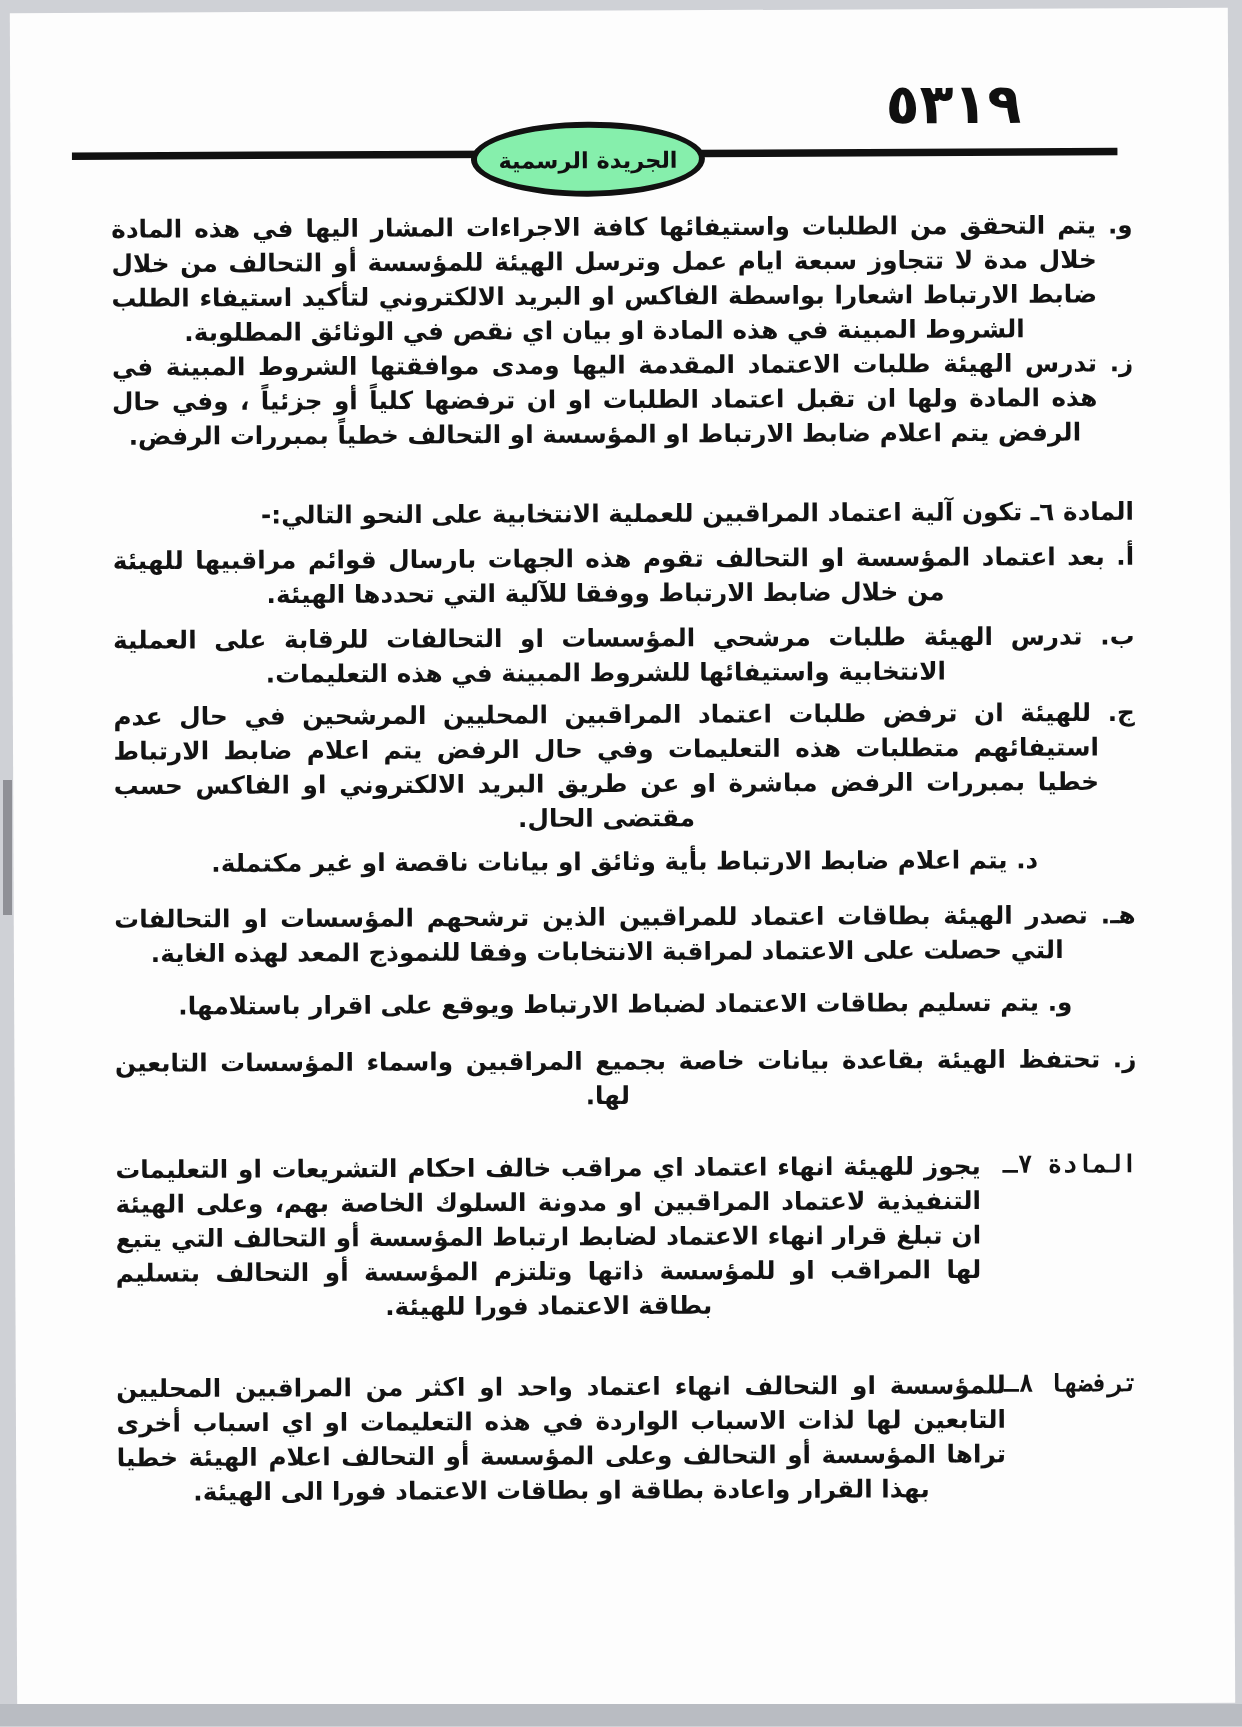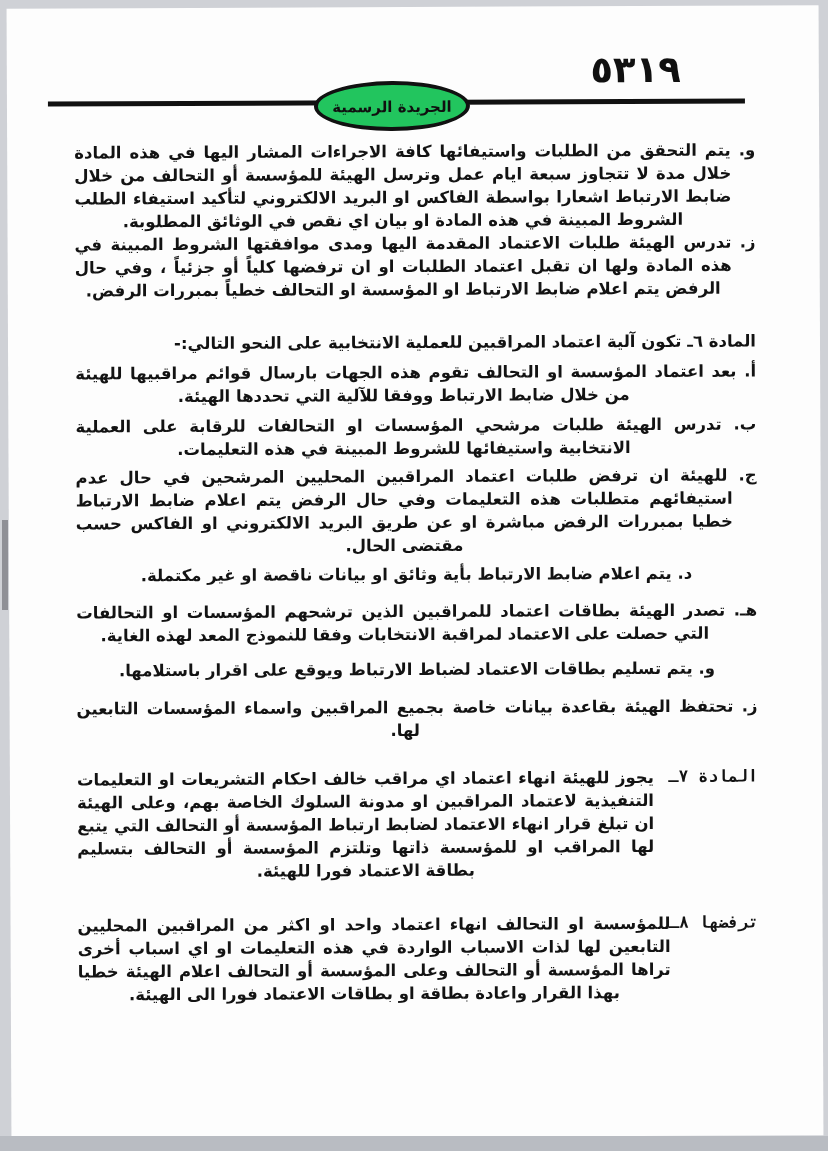--- a/index.html
+++ b/index.html
@@ -38,21 +38,21 @@
   .header-rule{
     position:absolute;
     left:41px;top:93px;
     width:697px;height:5px;
     background:#111;
   }
   .banner-oval{
     position:absolute;
     left:307px;top:74px;
     width:148px;height:42px;
-    background:#22c55e;
+    background:#86efac;
     border:4px solid #111;
     border-radius:50%;
     display:flex;align-items:center;justify-content:center;
   }
   .banner-oval span{
     font-size:15px;font-weight:bold;color:#101010;direction:rtl;
     padding-top:2px;
   }
   
   .content{

